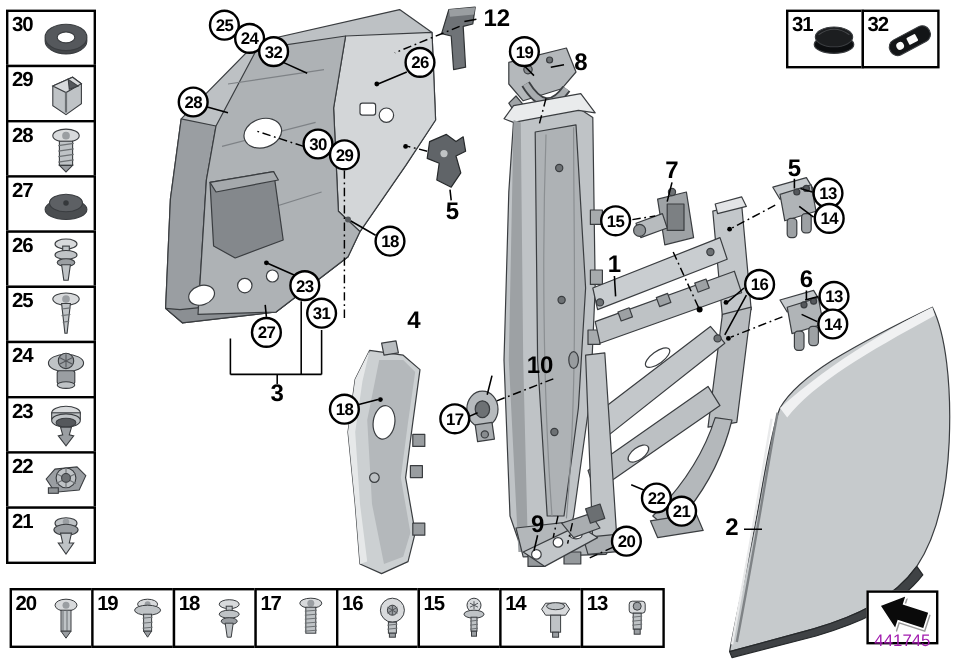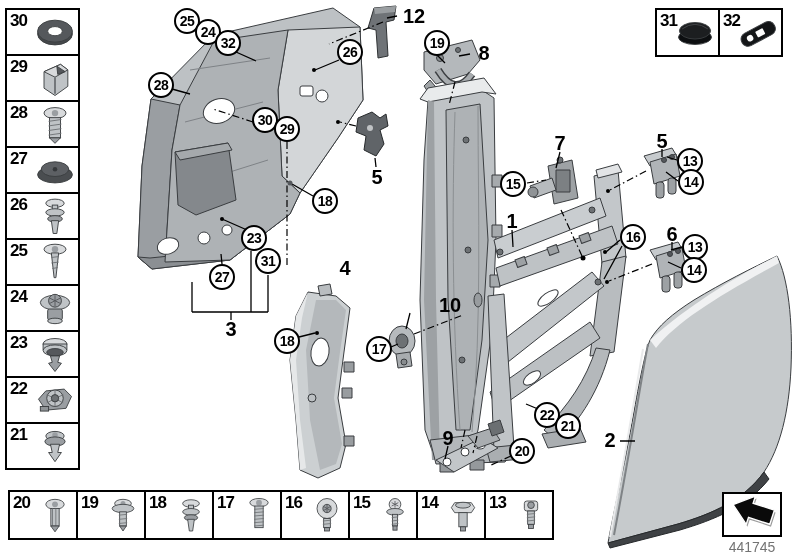--- a/index.html
+++ b/index.html
@@ -19,21 +19,21 @@
   .cell .num{position:absolute;left:3px;top:1px;font-size:17px;font-weight:bold;color:#000;letter-spacing:-1px;}
   .cell .ic{position:absolute;right:1px;top:1px;}
   
   .callout{position:absolute;width:26px;height:26px;border:2px solid #000;border-radius:50%;
            background:#fff;box-sizing:border-box;text-align:center;font-size:14px;font-weight:bold;
            line-height:22px;color:#000;letter-spacing:-0.5px;}
   .plabel{position:absolute;transform:translate(-50%,-50%);font-size:20px;font-weight:bold;color:#000;}
   
   #arrowbox{position:absolute;left:722px;top:492px;width:60px;height:45px;border:2px solid #000;
             box-sizing:border-box;background:#fff;}
-  #docnum{position:absolute;left:710px;top:539px;width:84px;text-align:center;font-size:14px;color:#737373;}
+  #docnum{position:absolute;left:710px;top:525px;width:84px;text-align:center;font-size:14px;color:#a21caf;}
   svg{display:block;}
   #art{position:absolute;left:0;top:0;}
 </style>
 </head>
 <body>
 
 <div id="stage">
 
   <svg id="art" width="800" height="560" viewBox="0 0 800 560">
     <g stroke="#3a3d40" stroke-width="1" fill="#bdc1c4" stroke-linejoin="round">

